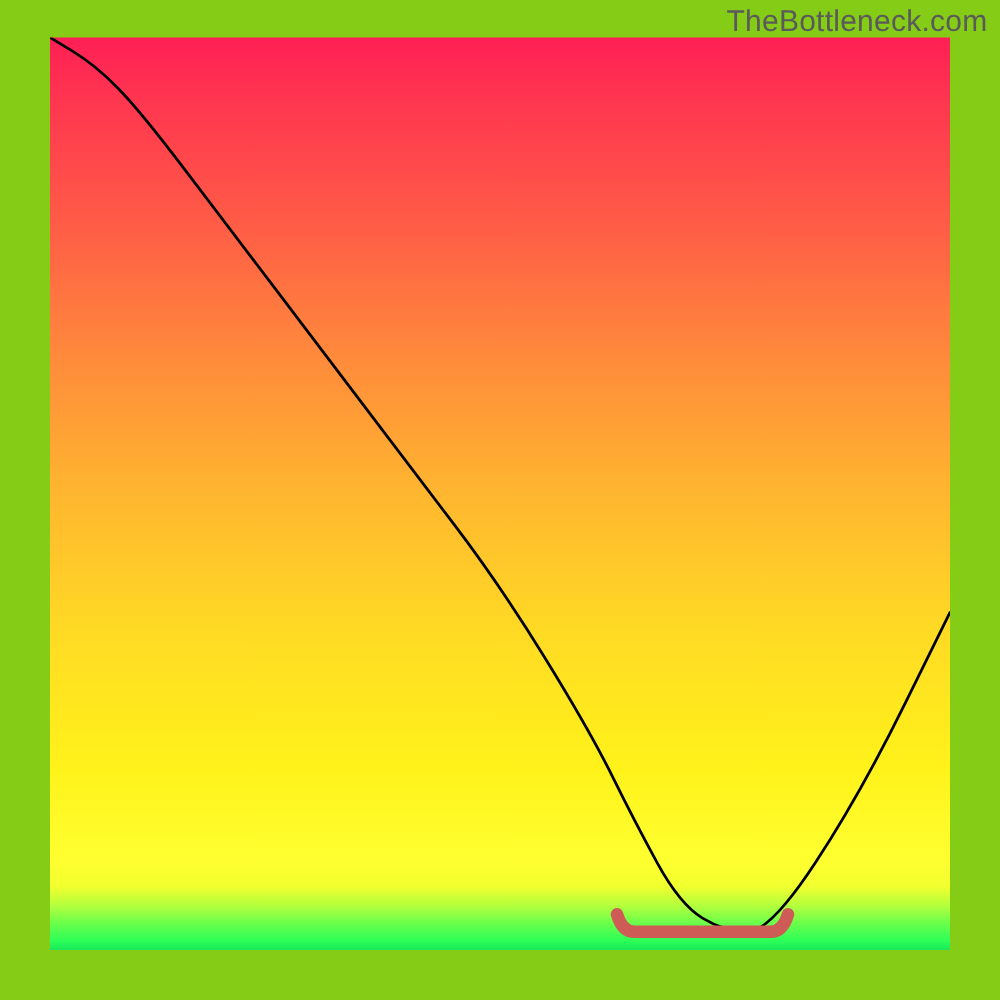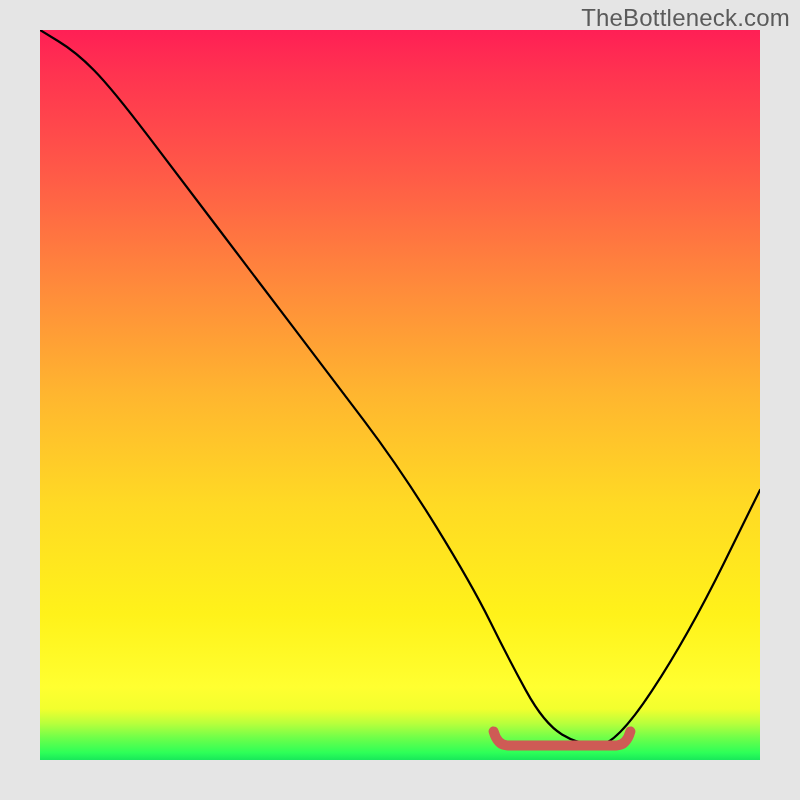--- a/index.html
+++ b/index.html
@@ -10,21 +10,21 @@
     background: #000;
     overflow: hidden;
     font-family: Arial, Helvetica, sans-serif;
   }
   .frame {
     position: absolute;
     left: 0;
     top: 0;
     width: 800px;
     height: 800px;
-    background: #e5e5e5;
+    background: #84cc16;
   }
   .watermark {
     position: absolute;
     top: 4px;
     right: 10px;
     color: #5a5a5a;
     font-size: 24px;
     font-weight: 500;
     letter-spacing: 0.2px;
   }

